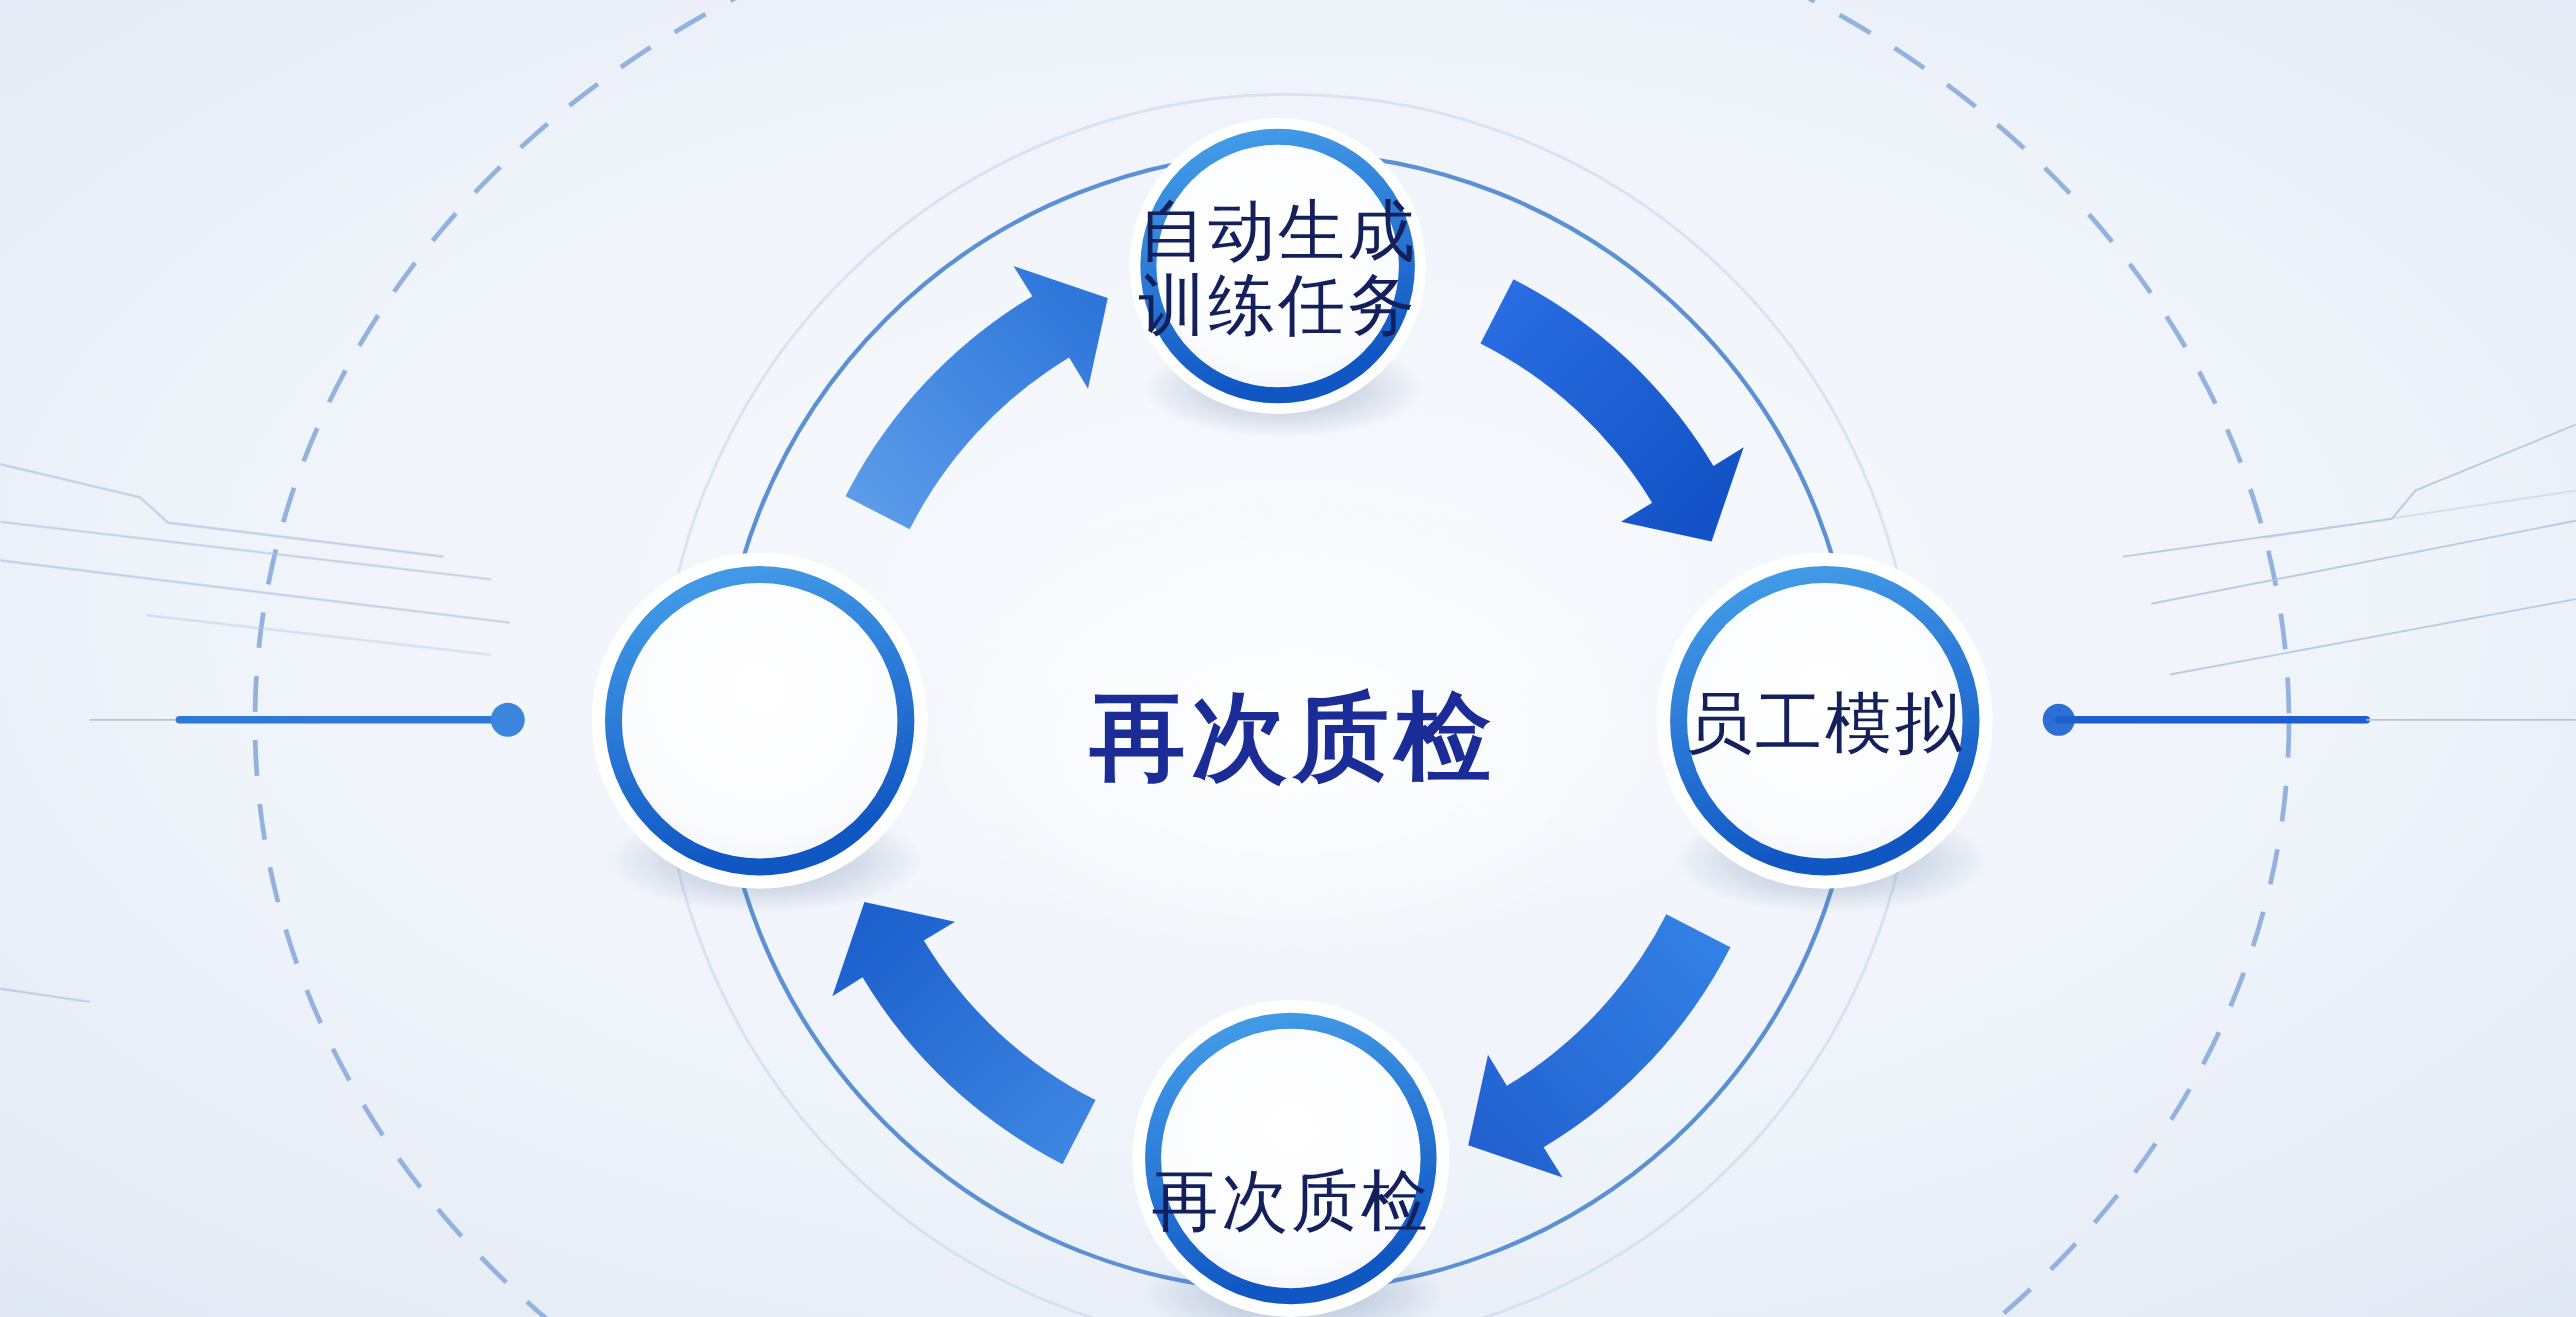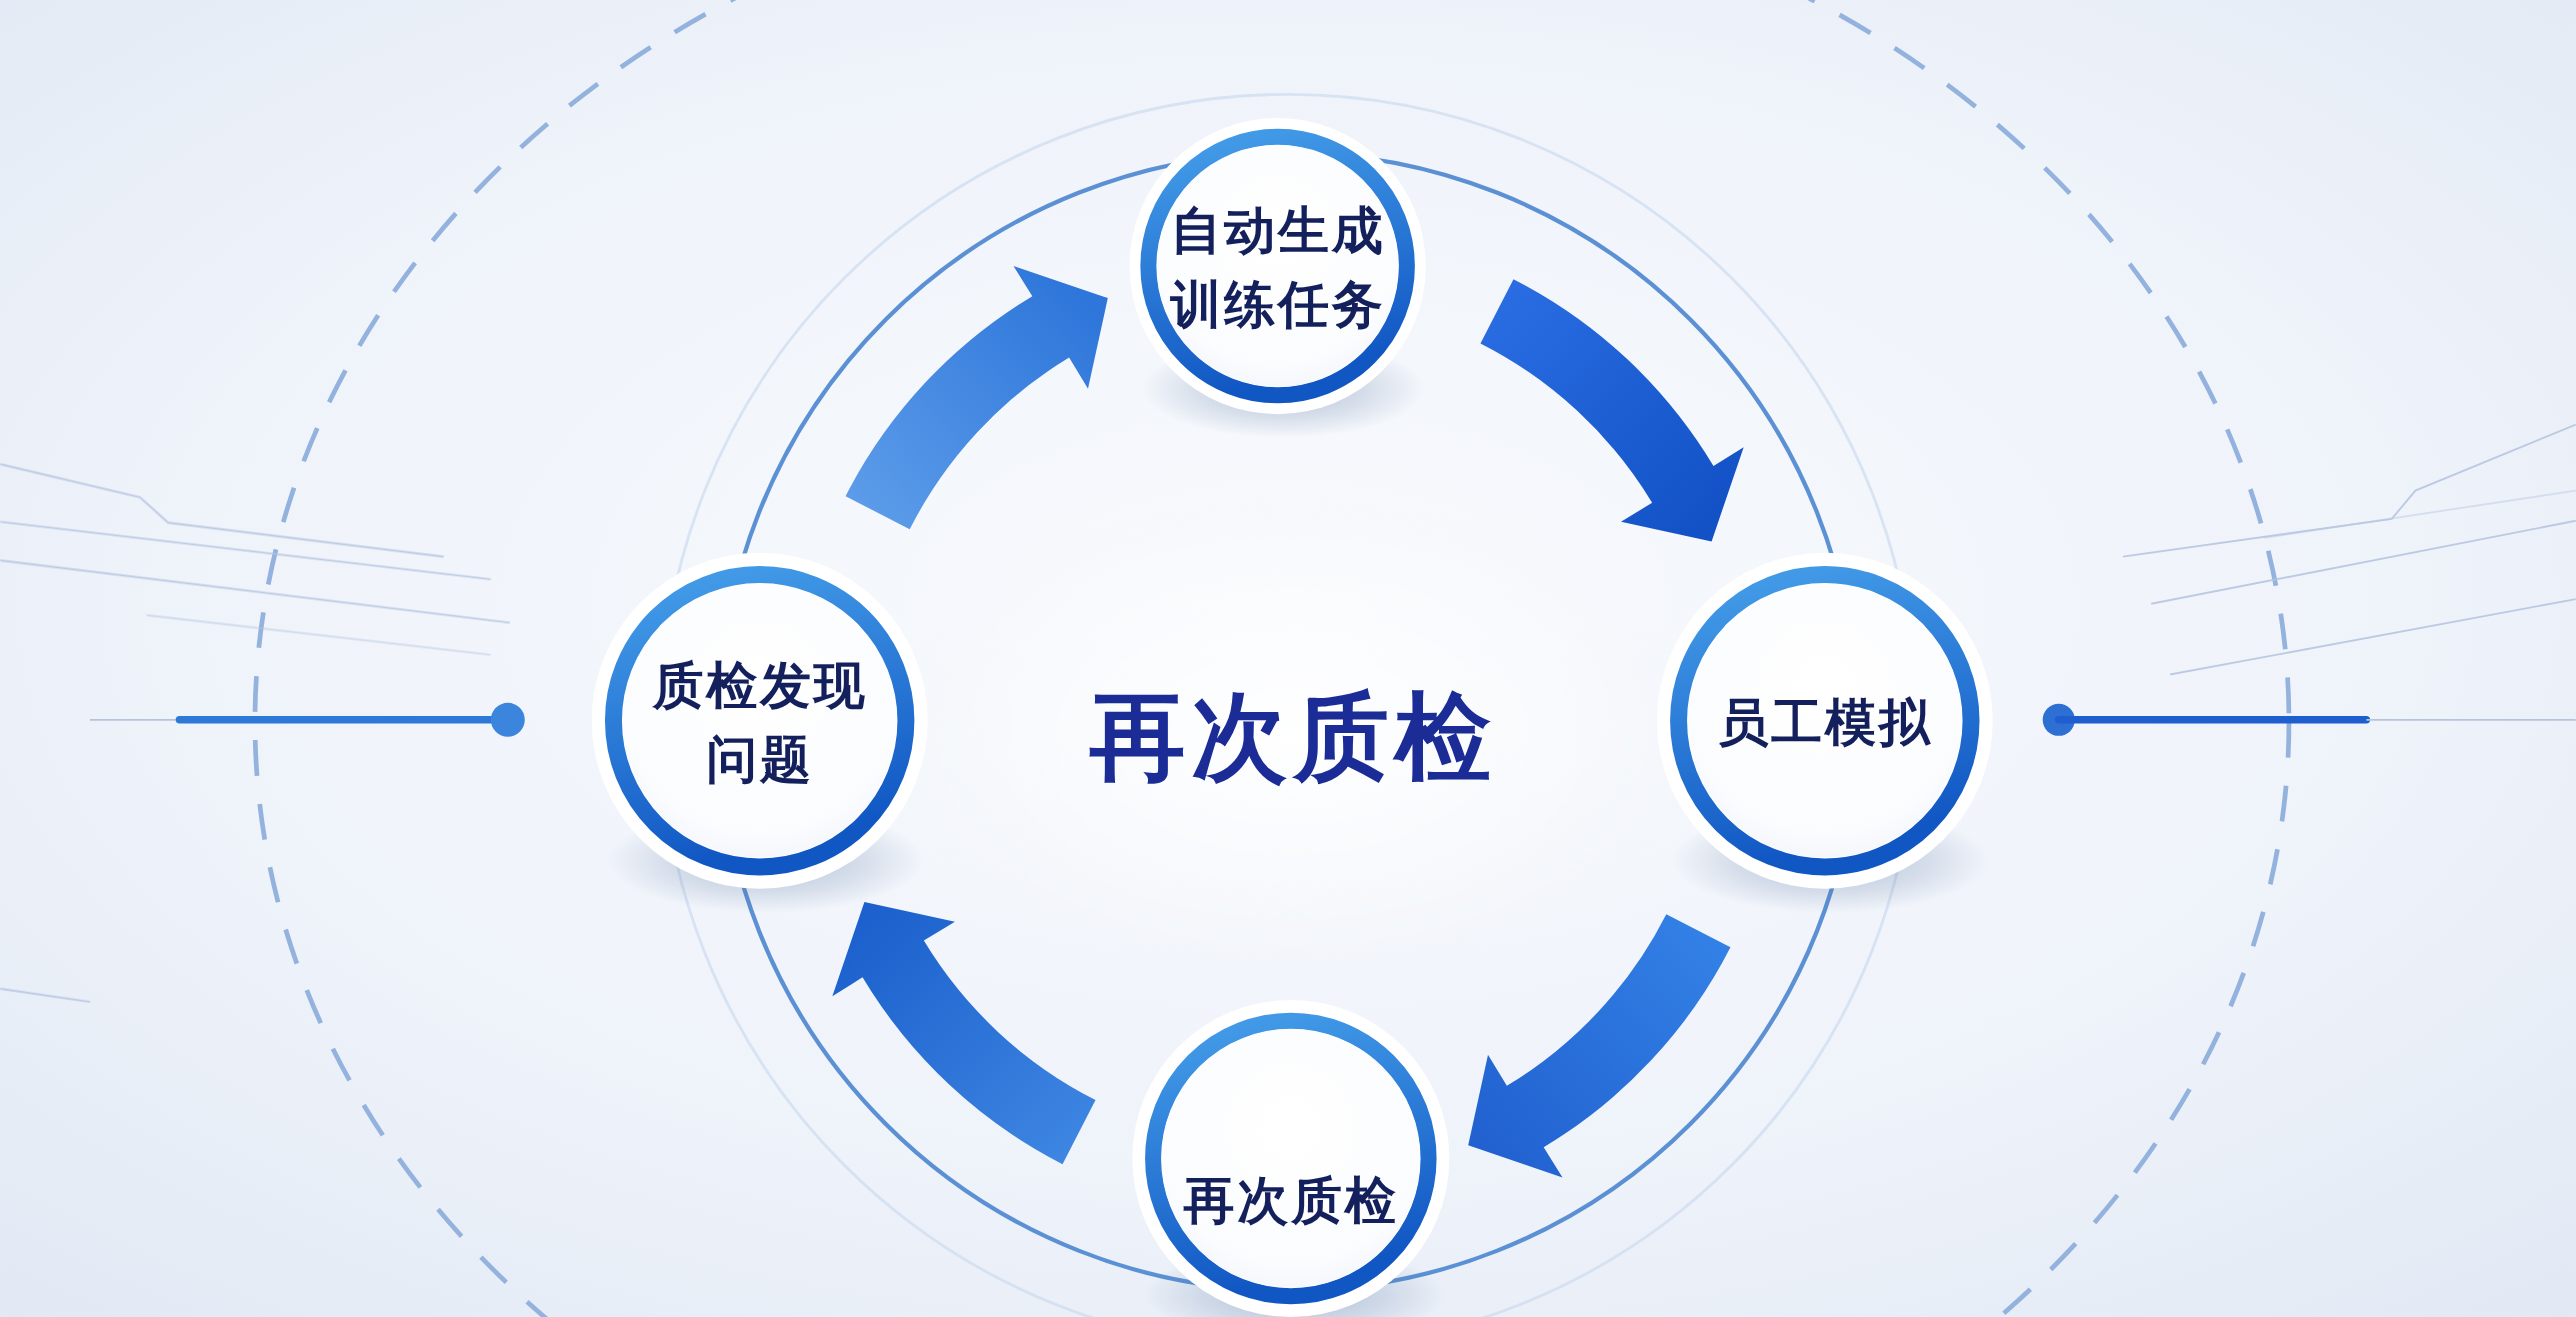--- a/index.html
+++ b/index.html
@@ -19,23 +19,23 @@
     left: 0;
     top: 0;
     width: 100%;
     height: 100%;
     display: block;
   }
   .node-label {
     position: absolute;
     transform: translate(-50%, -50%);
     text-align: center;
-    font-weight: 700;
+    font-weight: 400;
     color: #14205c;
-    font-size: 51px;
+    font-size: 67px;
     line-height: 74px;
     letter-spacing: 2.8px;
     white-space: nowrap;
   }
   .node-label span { display: block; }
   .center-title {
     position: absolute;
     left: 1293px;
     top: 739px;
     transform: translate(-50%, -50%);
@@ -167,20 +167,16 @@
   <div class="node-label" style="left:1278px; top:268px;">
     <span>自动生成</span>
     <span>训练任务</span>
   </div>
   <div class="node-label" style="left:1825px; top:723px;">
     <span>员工模拟</span>
   </div>
   <div class="node-label" style="left:1291px; top:1161px;margin-top:40px;">
     <span>再次质检</span>
   </div>
-  <div class="node-label" style="left:760px; top:723px;">
-    <span>质检发现</span>
-    <span>问题</span>
-  </div>
 
   <div class="center-title">再次质检</div>
 </div>
 
 
 </body></html>

